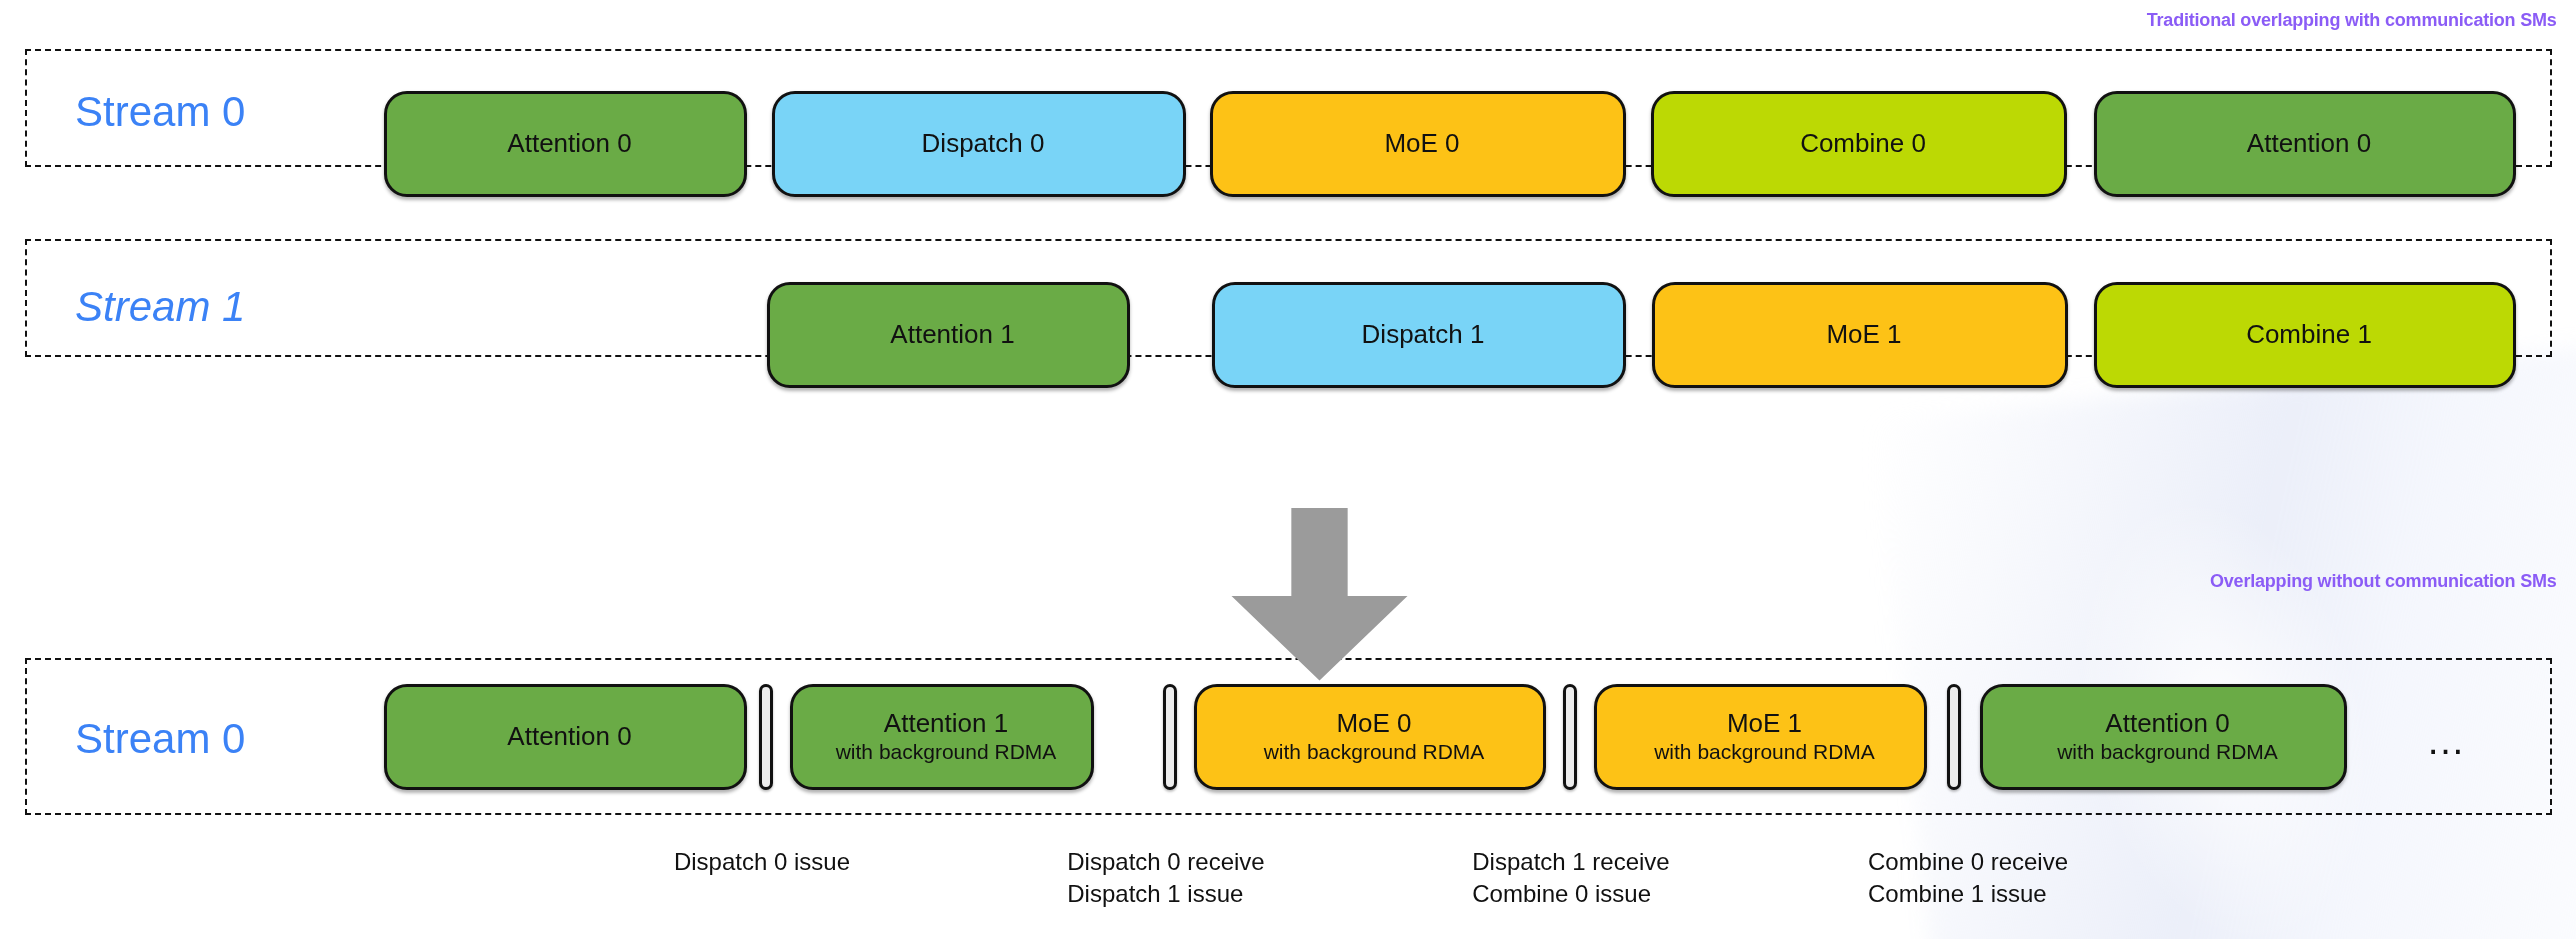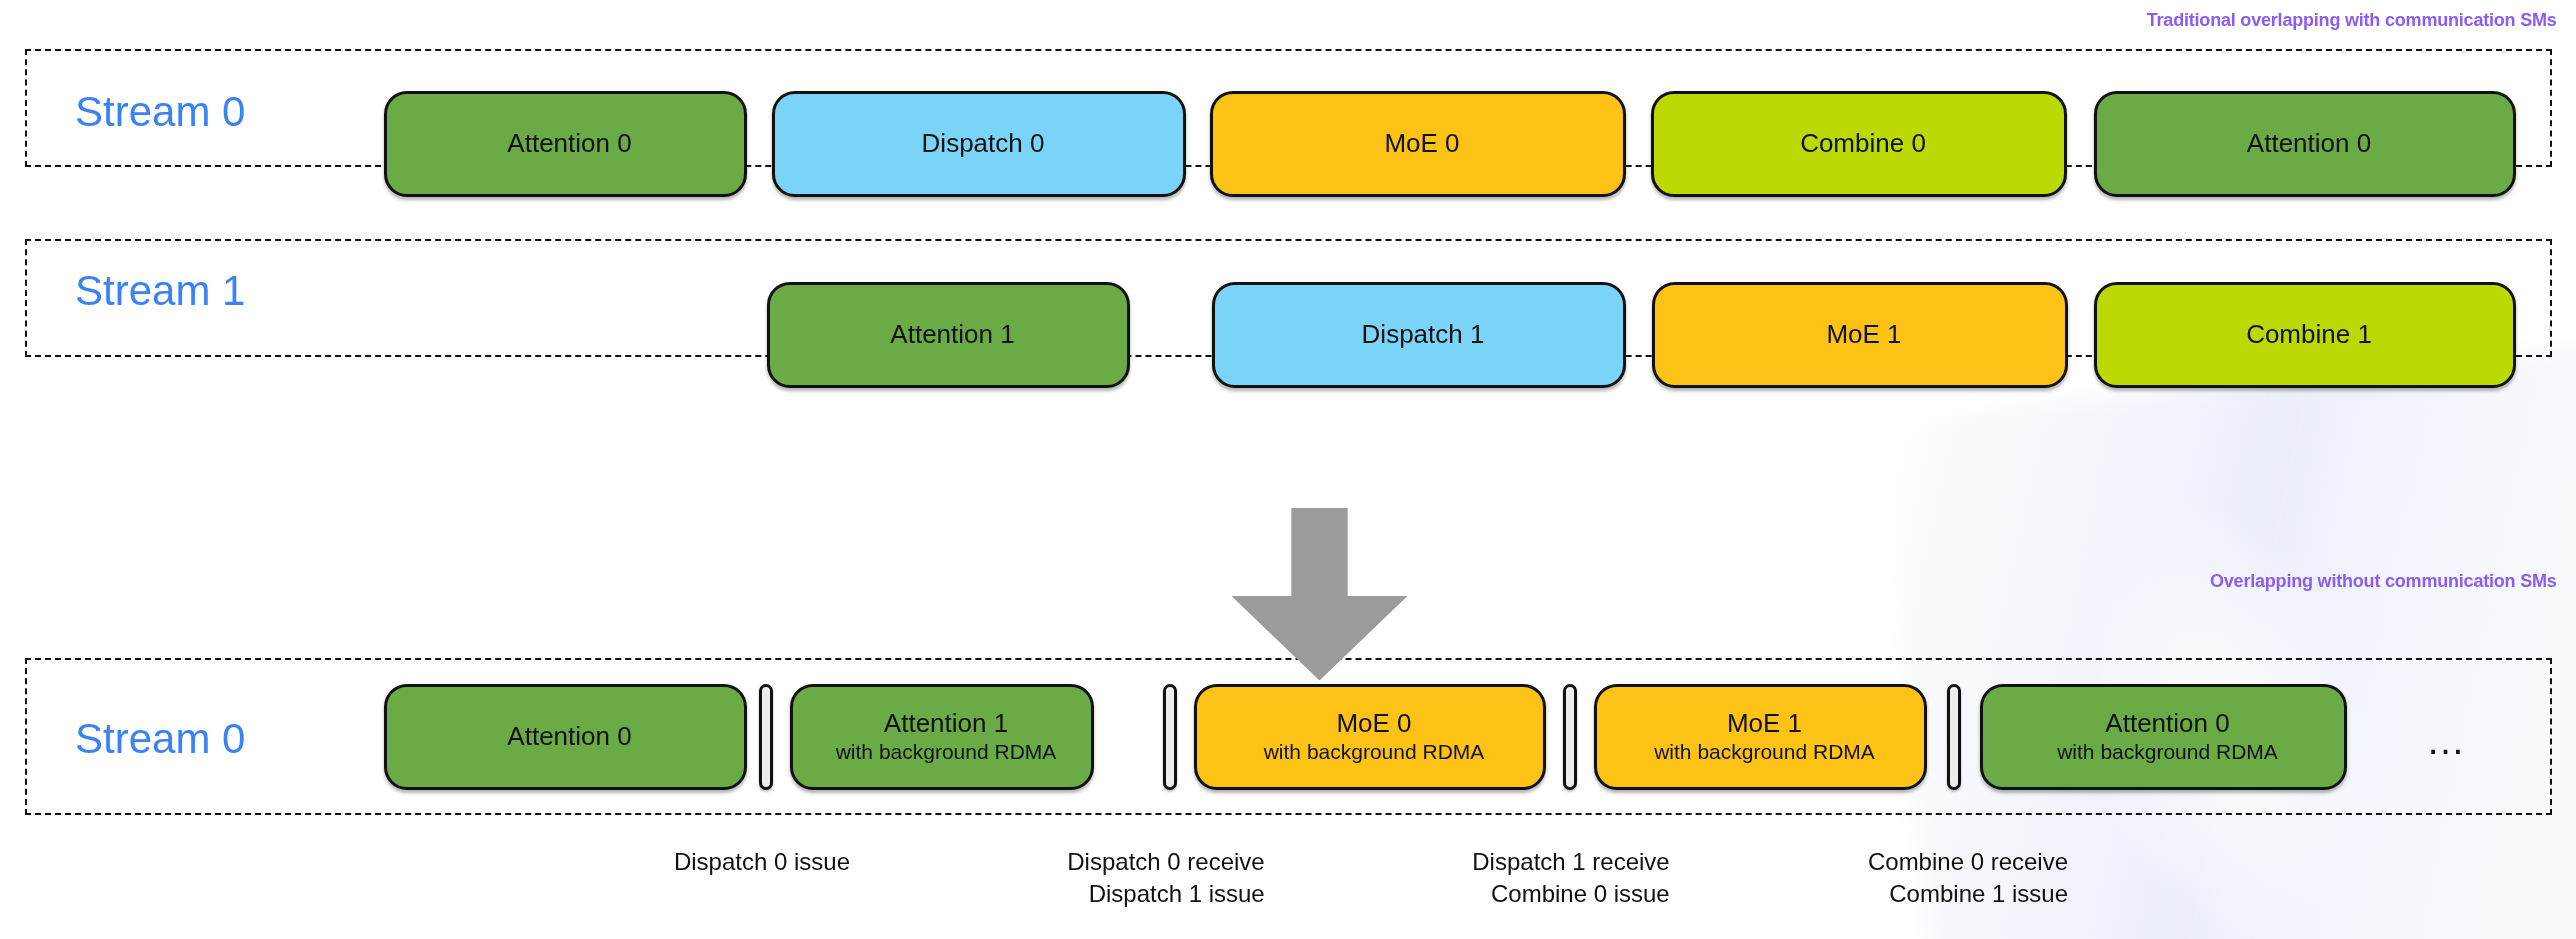--- a/index.html
+++ b/index.html
@@ -76,21 +76,21 @@
 
   .ellipsis{
     position:absolute;z-index:4;
     font-size:39px;color:#111;letter-spacing:2.6px;line-height:1;
   }
 
   .arrow{position:absolute;z-index:3;}
 
   .cap{
     position:absolute;z-index:4;
-    font-size:24px;color:#111;text-align:right;
+    font-size:24px;color:#111;text-align:left;
     line-height:1.34;white-space:nowrap;
     transform:translateX(-50%);
   }
 </style>
 </head>
 <body>
 
 <div class="stage">
 
   <div class="watermark"></div>
@@ -111,21 +111,21 @@
     <div class="t1">MoE 0</div>
   </div>
   <div class="blk" style="left:1651px;top:91px;width:416px;height:106px;background:#bcd904;">
     <div class="t1">Combine 0</div>
   </div>
   <div class="blk" style="left:2094px;top:91px;width:422px;height:106px;background:#6aab46;">
     <div class="t1">Attention 0</div>
   </div>
 
   <div class="lane" style="left:25px;top:239px;width:2527px;height:118px;"></div>
-  <div class="lane-label" style="left:75px;top:270px;">Stream 1</div>
+  <div class="lane-label" style="left:75px;top:286px;font-style:italic;">Stream 1</div>
 
   <div class="blk" style="left:767px;top:282px;width:363px;height:106px;background:#6aab46;">
     <div class="t1">Attention 1</div>
   </div>
   <div class="blk" style="left:1212px;top:282px;width:414px;height:106px;background:#79d4f7;text-align:right;">
     <div class="t1">Dispatch 1</div>
   </div>
   <div class="blk" style="left:1652px;top:282px;width:416px;height:106px;background:#fdc216;">
     <div class="t1">MoE 1</div>
   </div>

